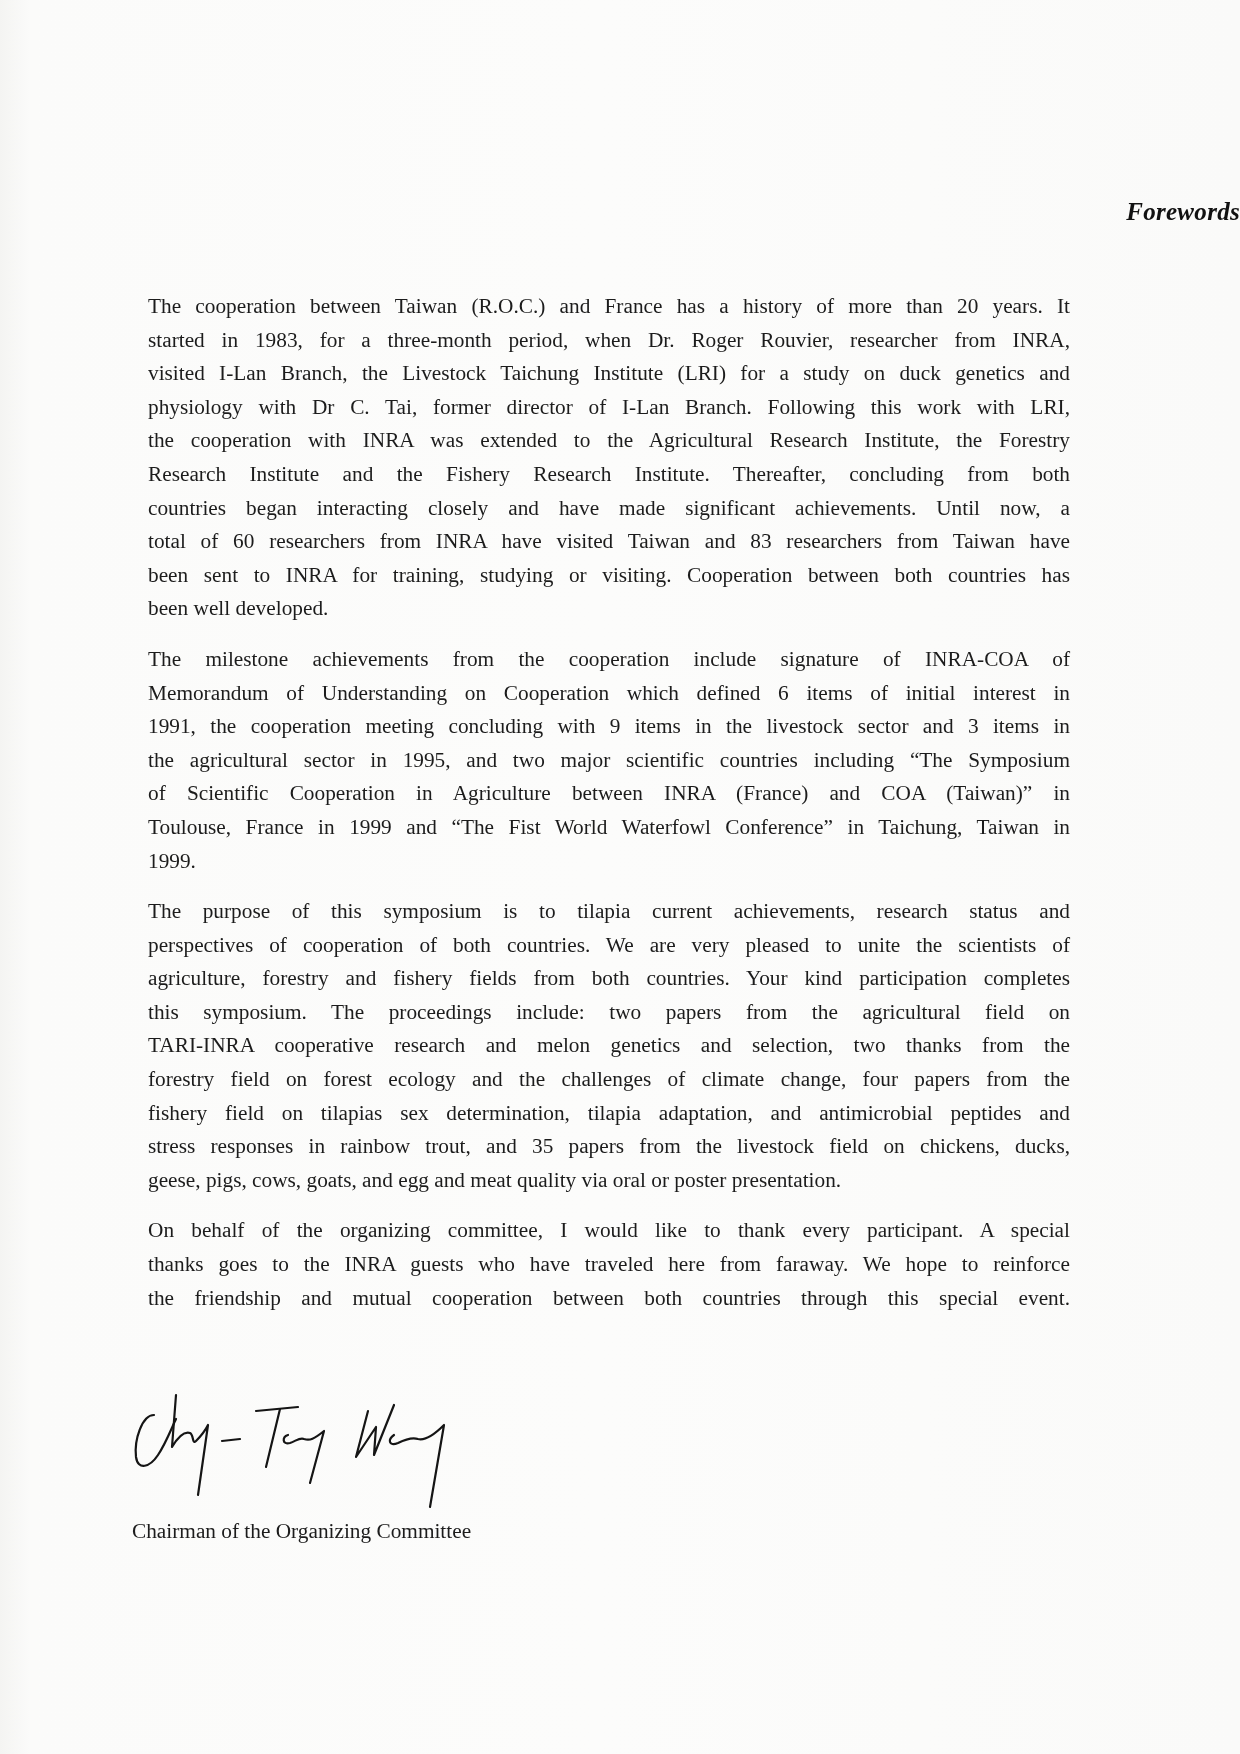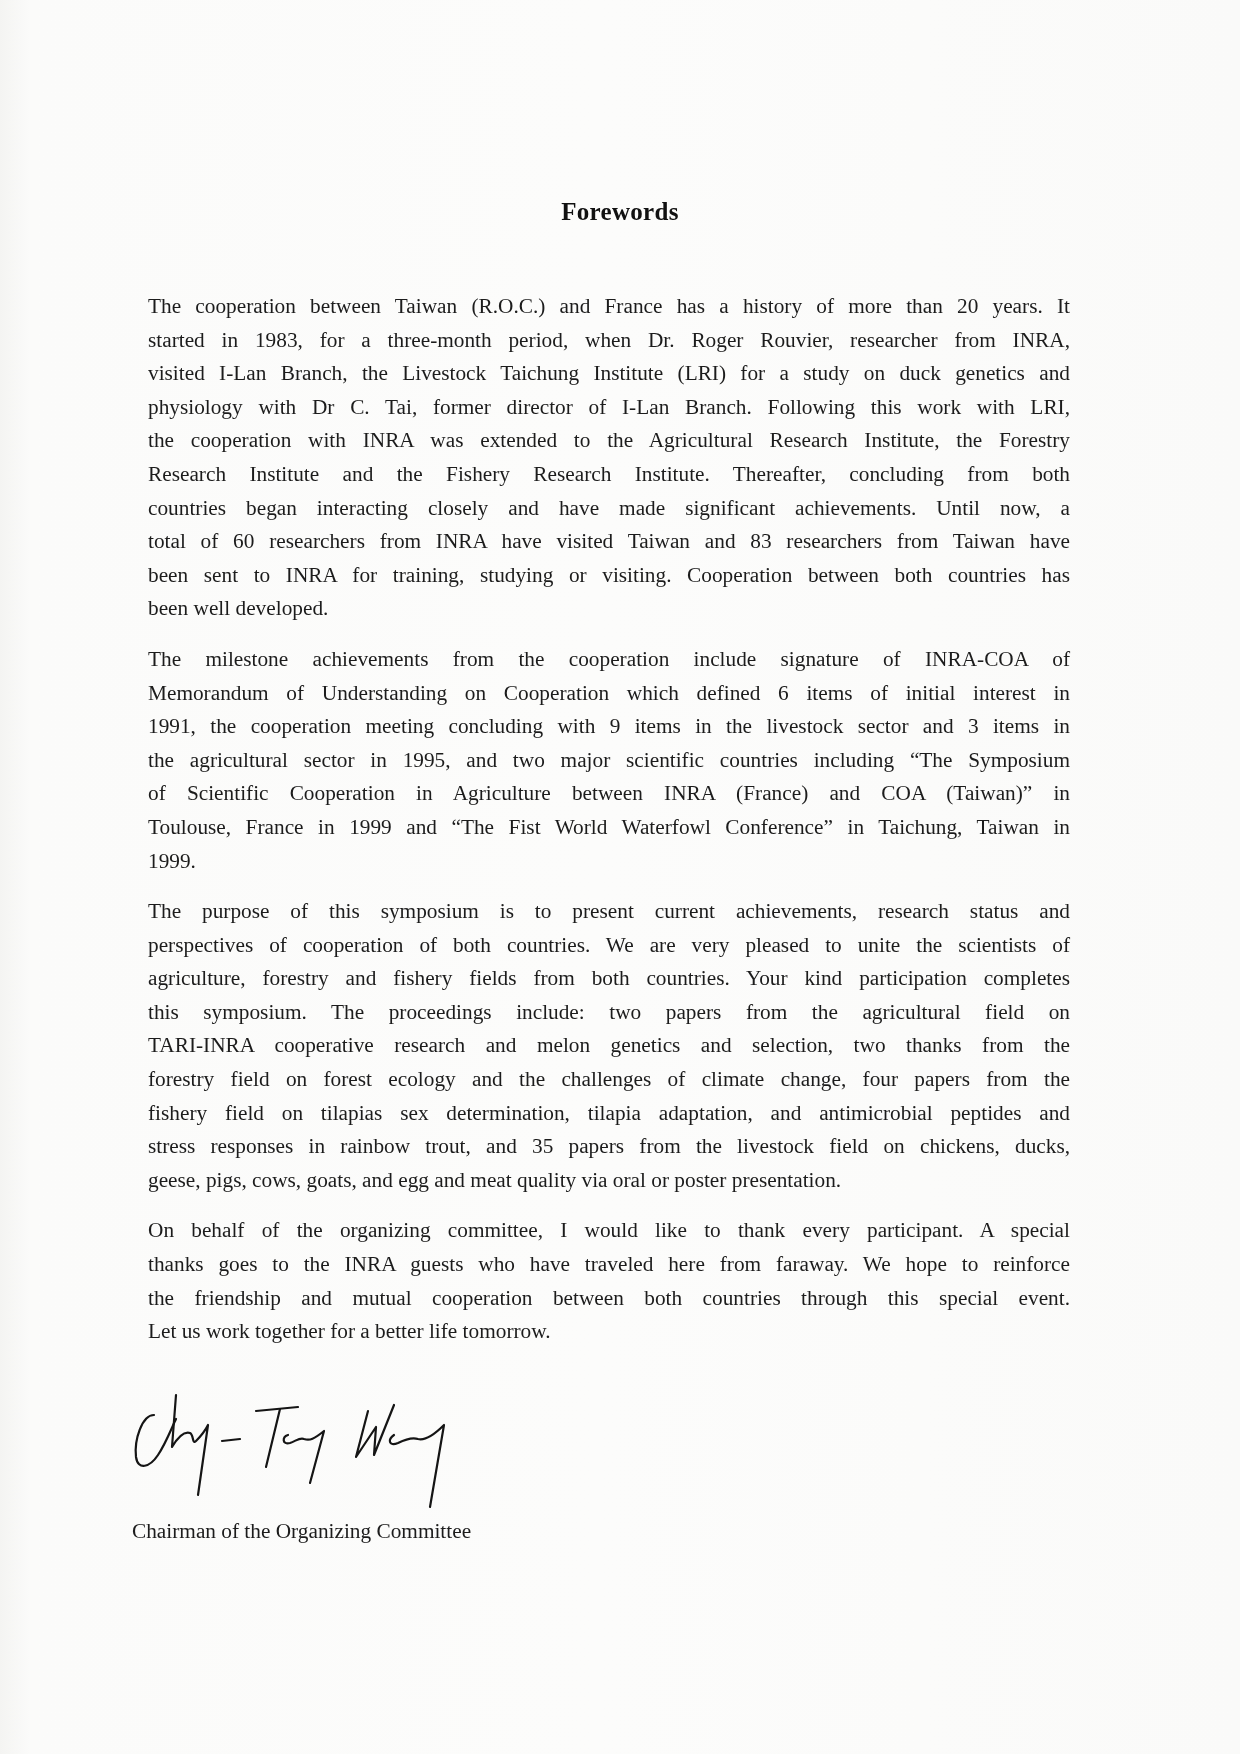--- a/index.html
+++ b/index.html
@@ -15,25 +15,26 @@
   .page {
     position: absolute;
     left: 0; top: 0;
     width: 1240px; height: 1754px;
     background: linear-gradient(90deg, #f4f4f2 0px, #fbfbfa 30px, #fcfcfb 600px, #fafaf9 1240px);
   }
   .title {
     position: absolute;
     left: 0; right: 0;
     top: 198px;
-    text-align: center;
+    text-align: right;
     font-weight: bold;
     font-size: 25px;
     letter-spacing: 0.3px;
     color: #111;
+    font-style: italic;
   }
   .body-text {
     position: absolute;
     left: 132px;
     width: 938px;
     top: 290px;
     font-size: 21.3px;
     line-height: 33.6px;
     color: #1c1c1c;
   }
@@ -90,36 +91,35 @@
       <span class="line">The milestone achievements from the cooperation include signature of INRA-COA of</span>
       <span class="line">Memorandum of Understanding on Cooperation which defined 6 items of initial interest in</span>
       <span class="line">1991, the cooperation meeting concluding with 9 items in the livestock sector and 3 items in</span>
       <span class="line">the agricultural sector in 1995, and two major scientific countries including “The Symposium</span>
       <span class="line">of Scientific Cooperation in Agriculture between INRA (France) and COA (Taiwan)” in</span>
       <span class="line">Toulouse, France in 1999 and “The Fist World Waterfowl Conference” in Taichung, Taiwan in</span>
       <span class="line last">1999.</span>
     </div>
 
     <div class="para">
-      <span class="line">The purpose of this symposium is to present current achievements, research status and</span>
+      <span class="line">The purpose of this symposium is to tilapia current achievements, research status and</span>
       <span class="line">perspectives of cooperation of both countries. We are very pleased to unite the scientists of</span>
       <span class="line">agriculture, forestry and fishery fields from both countries. Your kind participation completes</span>
       <span class="line">this symposium. The proceedings include: two papers from the agricultural field on</span>
       <span class="line">TARI-INRA cooperative research and melon genetics and selection, two thanks from the</span>
       <span class="line">forestry field on forest ecology and the challenges of climate change, four papers from the</span>
       <span class="line">fishery field on tilapias sex determination, tilapia adaptation, and antimicrobial peptides and</span>
       <span class="line">stress responses in rainbow trout, and 35 papers from the livestock field on chickens, ducks,</span>
       <span class="line last">geese, pigs, cows, goats, and egg and meat quality via oral or poster presentation.</span>
     </div>
 
     <div class="para">
       <span class="line">On behalf of the organizing committee, I would like to thank every participant. A special</span>
       <span class="line">thanks goes to the INRA guests who have traveled here from faraway. We hope to reinforce</span>
       <span class="line">the friendship and mutual cooperation between both countries through this special event.</span>
-      <span class="line last">Let us work together for a better life tomorrow.</span>
     </div>
 
   </div>
 
   <div class="sig-block">
     <svg class="signature" viewBox="0 0 420 130">
       <g fill="none" stroke="#151515" stroke-width="2.2" stroke-linecap="round" stroke-linejoin="round">
 
         <path d="M22 30 C10 30 2 55 4 72 C6 86 18 82 26 70 C34 58 40 42 44 34"></path>
 

